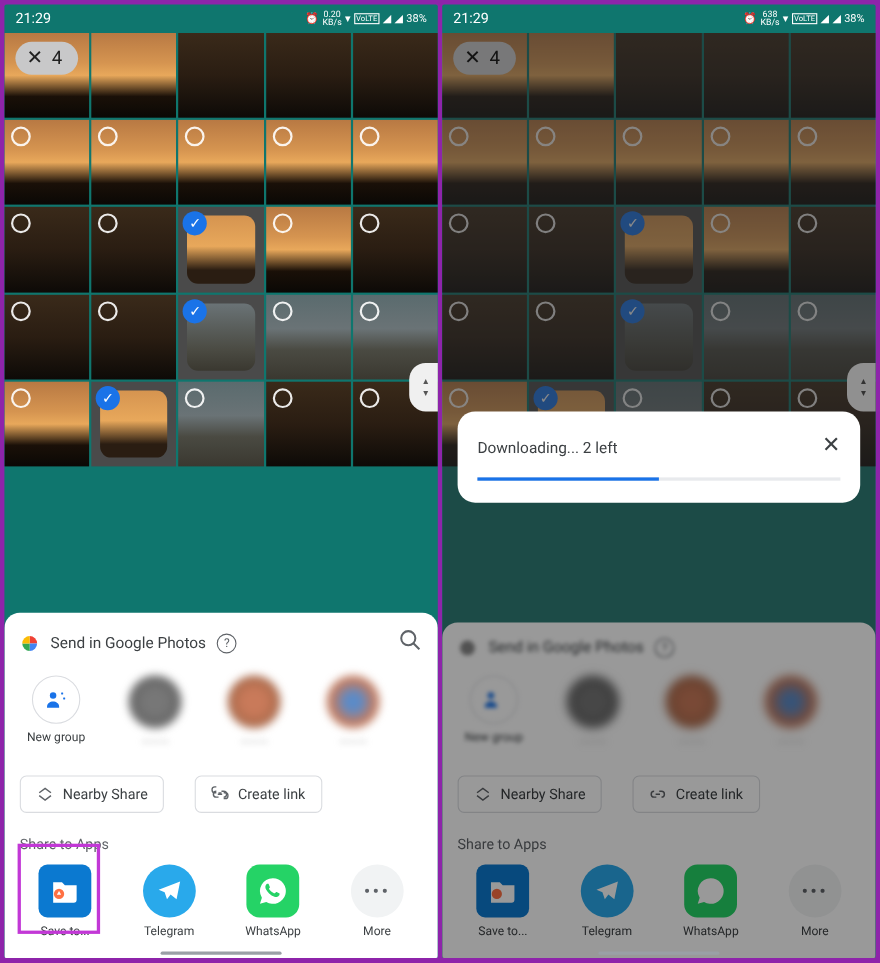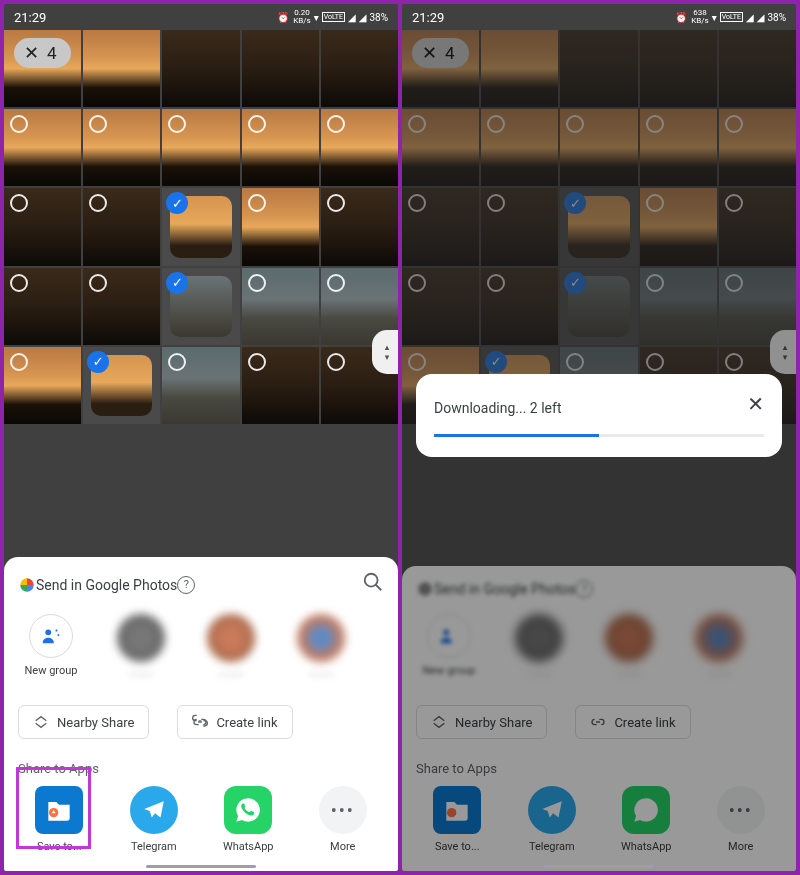--- a/index.html
+++ b/index.html
@@ -1,36 +1,36 @@
 <!DOCTYPE html>
 <html><head>
 <meta charset="utf-8">
 <style>
 * { box-sizing: border-box; margin: 0; padding: 0; }
 body { font-family: Roboto, Arial, sans-serif; background: #8e24aa; padding: 4px; display: flex; gap: 4px; }
-.phone { width: 394px; height: 867px; background: #404040; position: relative; overflow: hidden; border-radius: 2px; }
+.phone { width: 394px; height: 867px; background: #0f766e; position: relative; overflow: hidden; border-radius: 2px; }
 .statusbar { position: absolute; top: 0; left: 0; right: 0; height: 26px; color: #fff; display: flex; align-items: center; padding: 0 10px; font-size: 12px; z-index: 20; }
 .statusbar .time { flex: 1; font-size: 13px; }
 .statusbar .right { display: flex; align-items: center; gap: 3px; font-size: 10px; }
 .chip { position: absolute; top: 34px; left: 10px; background: #c8c8c9; border-radius: 18px; padding: 5px 14px 5px 10px; display: flex; align-items: center; gap: 8px; font-size: 17px; color: #1f1f1f; z-index: 10; }
 .x { font-size: 18px; line-height: 1; }
 .grid { position: absolute; top: 26px; left: 0; right: 0; display: grid; grid-template-columns: repeat(5, 1fr); gap: 2px; }
 .cell { aspect-ratio: 1/1; position: relative; background: #553a24; overflow: hidden; }
 .cell.sunset { background: linear-gradient(to bottom, #b87943 0%, #d59450 35%, #e8a85b 50%, #1a1008 75%, #0a0805 100%); }
 .cell.dark { background: linear-gradient(to bottom, #3a2a1a 0%, #2a1d12 50%, #0d0a07 100%); }
 .cell.beach { background: linear-gradient(to bottom, #5a6b6e 0%, #6a7376 40%, #4a4a42 65%, #3a3830 100%); }
 .circ { position: absolute; top: 6px; left: 6px; width: 18px; height: 18px; border: 2px solid rgba(255,255,255,0.9); border-radius: 50%; }
 .check { position: absolute; top: 4px; left: 4px; width: 22px; height: 22px; background: #1a73e8; border-radius: 50%; display: flex; align-items: center; justify-content: center; color: #fff; font-size: 13px; }
 .cell.sel { padding: 8px; background: #4a4a4a; }
 .cell.sel .inner { width: 100%; height: 100%; border-radius: 10px; background: linear-gradient(to bottom, #d59450 0%, #e8a85b 45%, #2a1d12 80%); }
 .cell.sel.beach .inner { background: linear-gradient(to bottom, #6a7376 0%, #4a4a42 70%, #3a3830 100%); }
 .scrollbtn { position: absolute; right: -4px; top: 326px; width: 30px; height: 44px; background: #f0f0f0; border-radius: 15px 0 0 15px; display: flex; flex-direction: column; align-items: center; justify-content: center; font-size: 9px; color: #555; z-index: 10; }
 .sheet { position: absolute; left: 0; right: 0; bottom: 0; background: #fff; border-radius: 14px 14px 0 0; padding: 14px 0 8px; z-index: 15; }
 .sheet.dim { filter: brightness(0.6); }
-.sheethdr { display: flex; align-items: center; padding: 0 14px 12px; }
+.sheethdr { display: flex; align-items: center; padding: 0 14px 12px; gap: 10px; }
 .glogo { width: 18px; height: 18px; }
 .sheethdr .title { font-size: 14px; color: #3c4043; }
 .help { width: 18px; height: 18px; border: 1.5px solid #5f6368; border-radius: 50%; display: flex; align-items: center; justify-content: center; font-size: 11px; color: #5f6368; }
 .sheethdr .spacer { flex: 1; }
 .search { font-size: 20px; }
 .contacts { display: flex; padding: 4px 14px 14px; gap: 24px; }
 .contact { display: flex; flex-direction: column; align-items: center; gap: 6px; width: 66px; }
 .avatar { width: 48px; height: 48px; border-radius: 50%; background: #ddd; display: flex; align-items: center; justify-content: center; }
 .avatar.blur { filter: blur(4px); }
 .avatar.a1 { background: radial-gradient(circle, #777 30%, #555 100%); }

